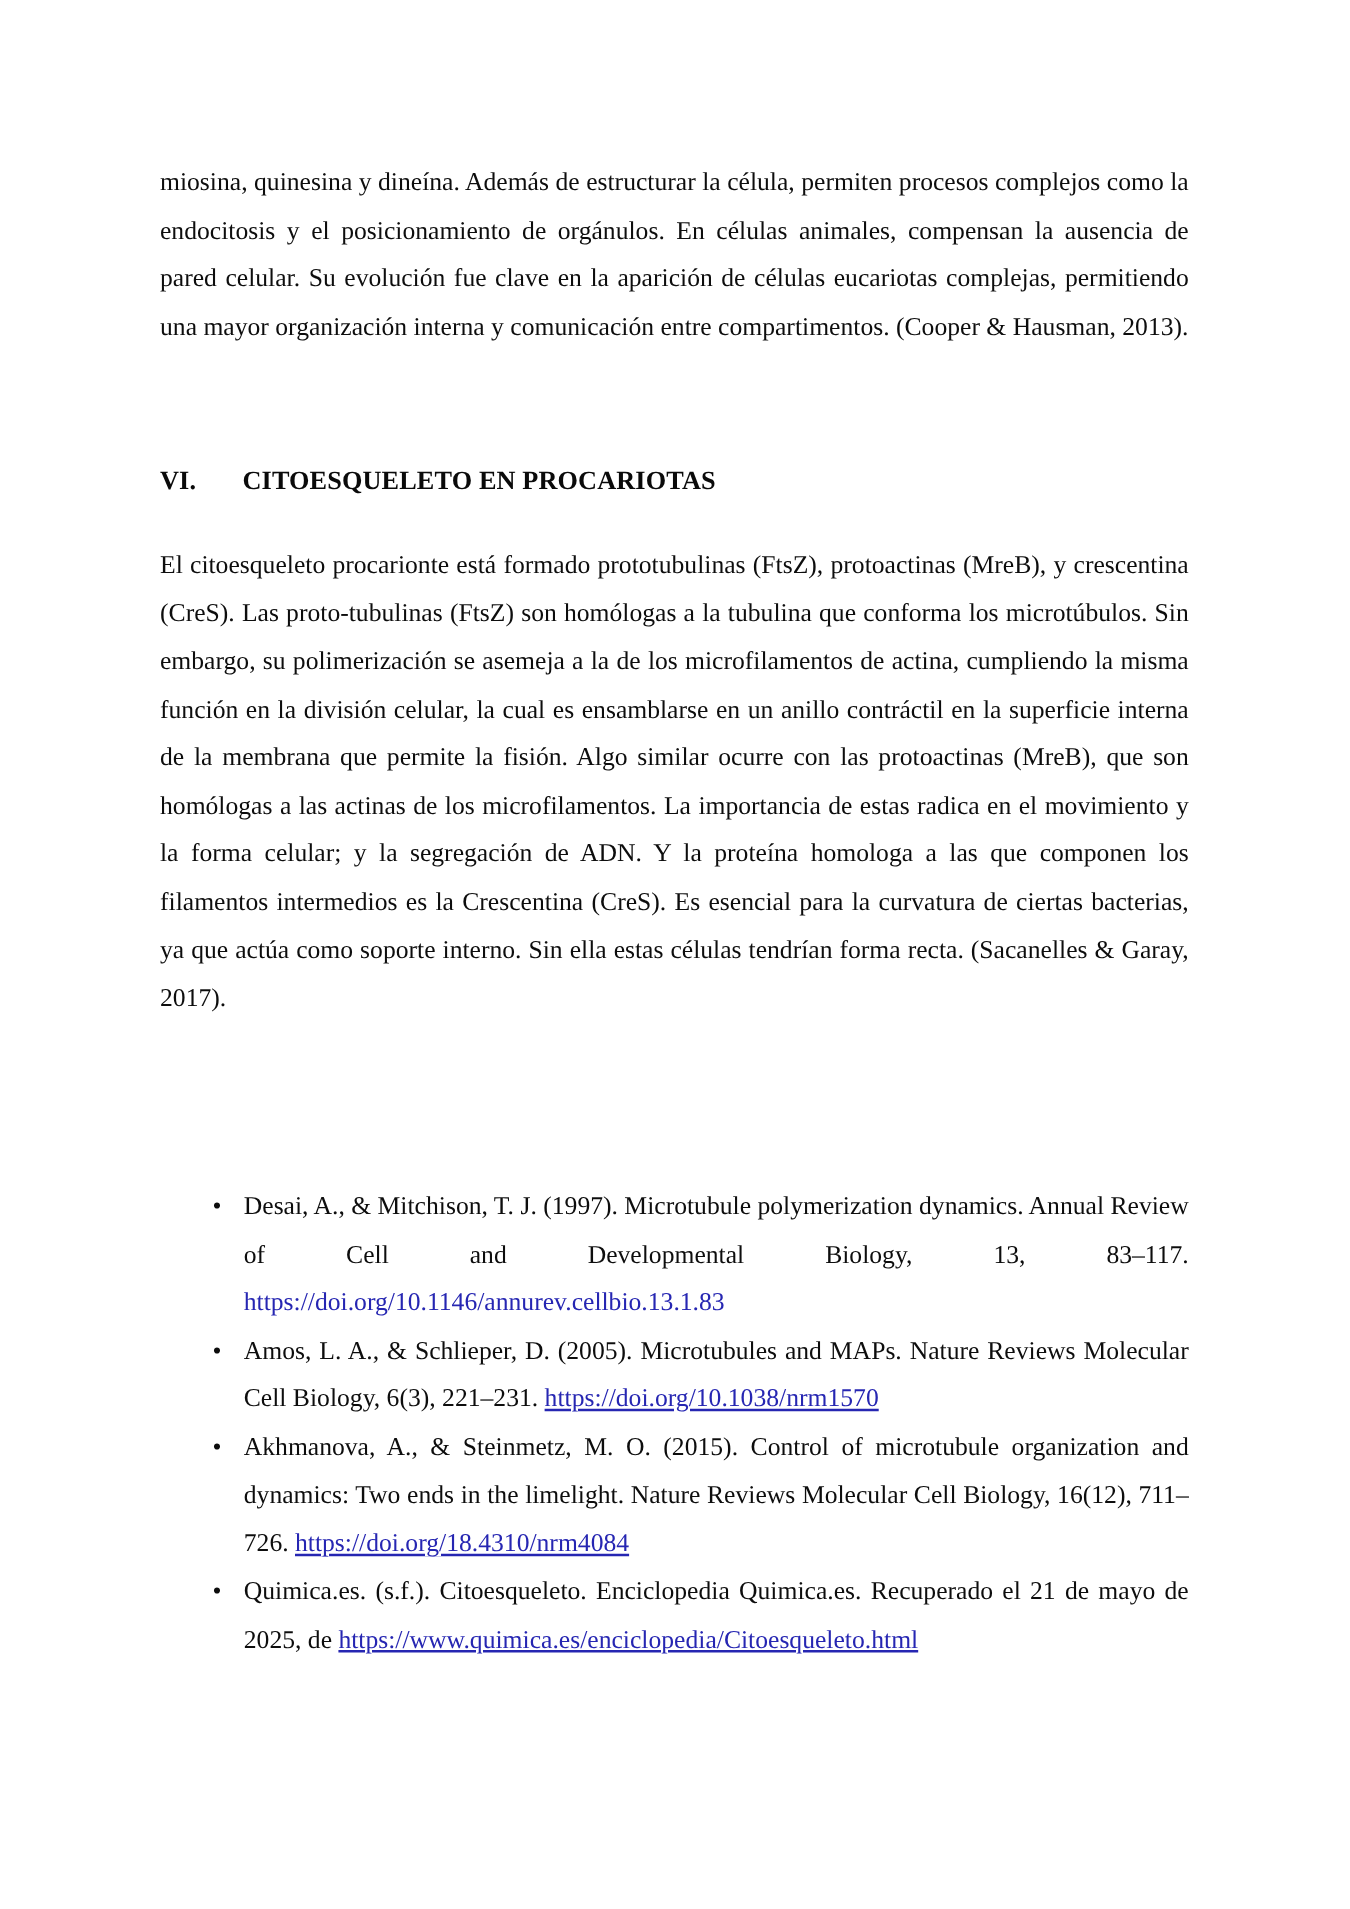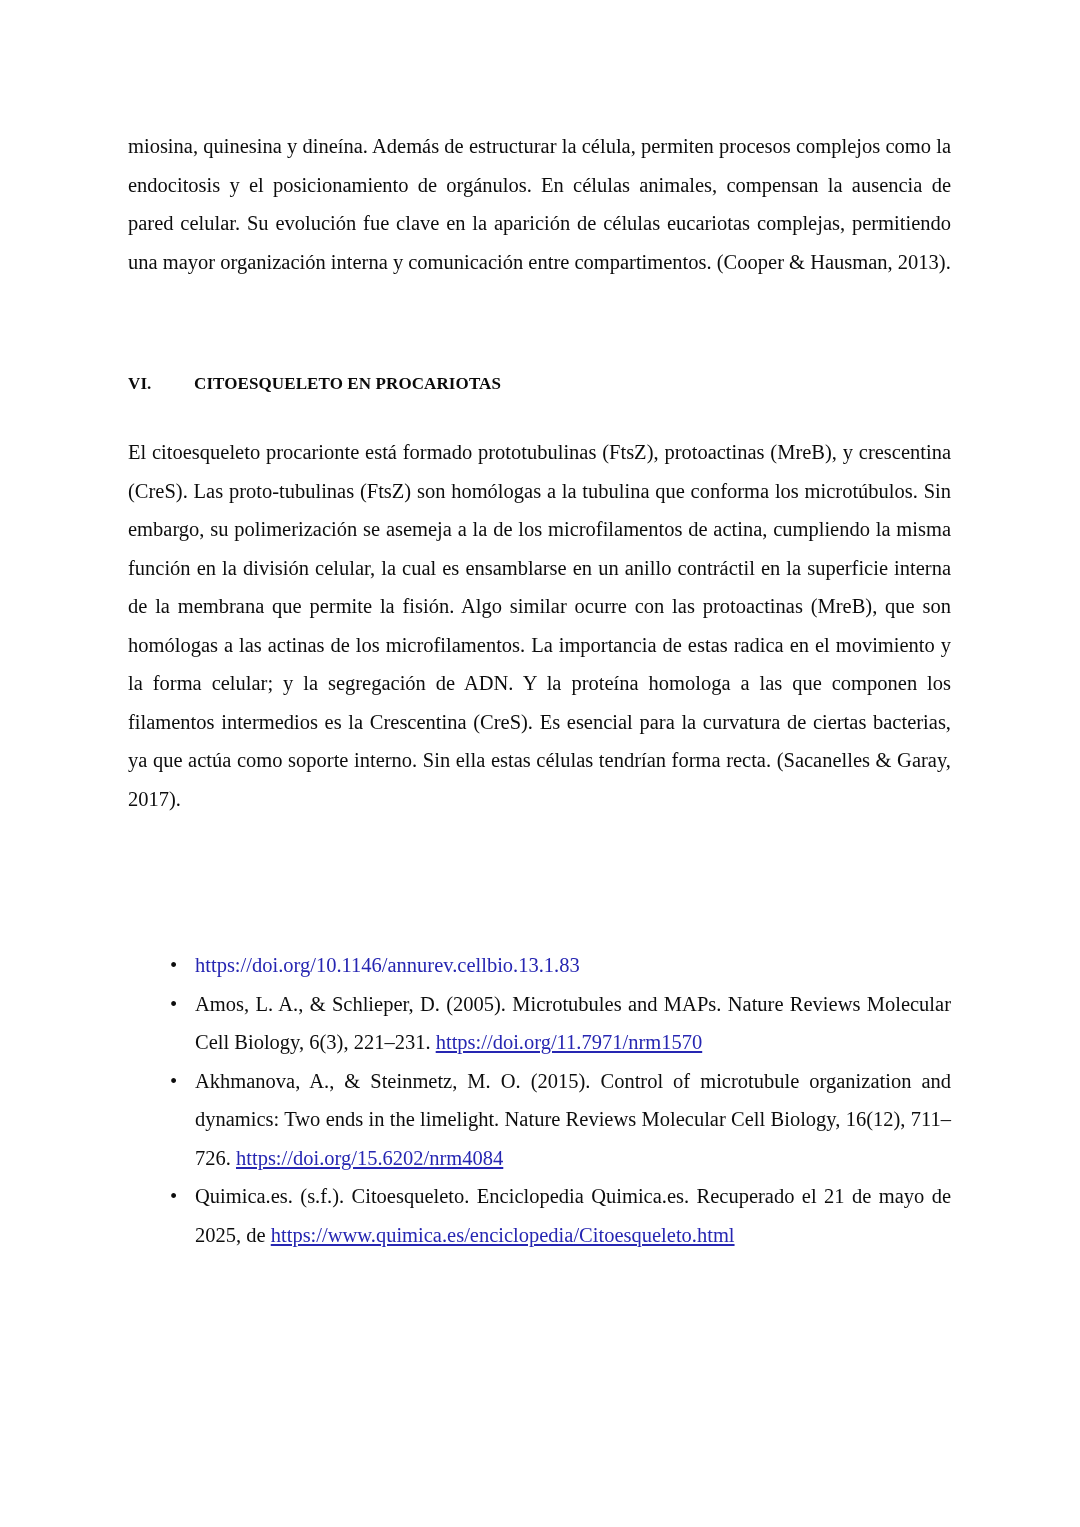--- a/index.html
+++ b/index.html
@@ -52,21 +52,21 @@
   .gap-after-intro { height: 88px; }
   .gap-after-h6    { height: 34px; }
   .gap-after-body  { height: 96px; }
   .gap-after-h7    { height: 32px; }
 
   
   .heading {
     display: flex;
     align-items: baseline;
     font-weight: bold;
-    font-size: 17px;
+    font-size: 21px;
     line-height: 30px;
     letter-spacing: 0.1px;
     color: #0a0a0a;
   }
   .heading .num {
     width: 66px;
     flex: 0 0 66px;
   }
   .heading .title {
     flex: 1 1 auto;
@@ -135,20 +135,20 @@
     <div class="gap-after-h6"></div>
 
     <p class="para lastline-left">El citoesqueleto procarionte está formado prototubulinas (FtsZ), protoactinas (MreB), y crescentina (CreS). Las proto-tubulinas (FtsZ) son homólogas a la tubulina que conforma los microtúbulos. Sin embargo, su polimerización se asemeja a la de los microfilamentos de actina, cumpliendo la misma función en la división celular, la cual es ensamblarse en un anillo contráctil en la superficie interna de la membrana que permite la fisión. Algo similar ocurre con las protoactinas (MreB), que son homólogas a las actinas de los microfilamentos. La importancia de estas radica en el movimiento y la forma celular; y la segregación de ADN. Y la proteína homologa a las que componen los filamentos intermedios es la Crescentina (CreS). Es esencial para la curvatura de ciertas bacterias, ya que actúa como soporte interno. Sin ella estas células tendrían forma recta. (Sacanelles &amp; Garay, 2017).</p>
 
     <div class="gap-after-body"></div>
 
 
     <div class="gap-after-h7"></div>
 
     <ul class="ref-list" id="ref-list">
-        <li class="ref-item justify-all"><span class="bullet">•</span><span class="ref-block-link">https://doi.org/10.1146/annurev.cellbio.13.1.83</span></li>
-        <li class="ref-item"><span class="bullet">•</span><span>Amos, L. A., &amp; Schlieper, D. (2005). Microtubules and MAPs. Nature Reviews Molecular Cell Biology, 6(3), 221–231. </span><span class="ref-link">https://doi.org/11.7971/nrm1570</span></li>
-        <li class="ref-item"><span class="bullet">•</span><span>Akhmanova, A., &amp; Steinmetz, M. O. (2015). Control of microtubule organization and dynamics: Two ends in the limelight. Nature Reviews Molecular Cell Biology, 16(12), 711–726. </span><span class="ref-link">https://doi.org/15.6202/nrm4084</span></li>
+        <li class="ref-item justify-all"><span class="bullet">•</span><span>Desai, A., &amp; Mitchison, T. J. (1997). Microtubule polymerization dynamics. Annual Review of Cell and Developmental Biology, 13, 83–117.</span><span class="ref-block-link">https://doi.org/10.1146/annurev.cellbio.13.1.83</span></li>
+        <li class="ref-item"><span class="bullet">•</span><span>Amos, L. A., &amp; Schlieper, D. (2005). Microtubules and MAPs. Nature Reviews Molecular Cell Biology, 6(3), 221–231. </span><span class="ref-link">https://doi.org/10.1038/nrm1570</span></li>
+        <li class="ref-item"><span class="bullet">•</span><span>Akhmanova, A., &amp; Steinmetz, M. O. (2015). Control of microtubule organization and dynamics: Two ends in the limelight. Nature Reviews Molecular Cell Biology, 16(12), 711–726. </span><span class="ref-link">https://doi.org/18.4310/nrm4084</span></li>
         <li class="ref-item"><span class="bullet">•</span><span>Quimica.es. (s.f.). Citoesqueleto. Enciclopedia Quimica.es. Recuperado el 21 de mayo de 2025, de </span><span class="ref-link">https://www.quimica.es/enciclopedia/Citoesqueleto.html</span></li>
       </ul>
 
   </div>
 </div>
 
 </body></html>

